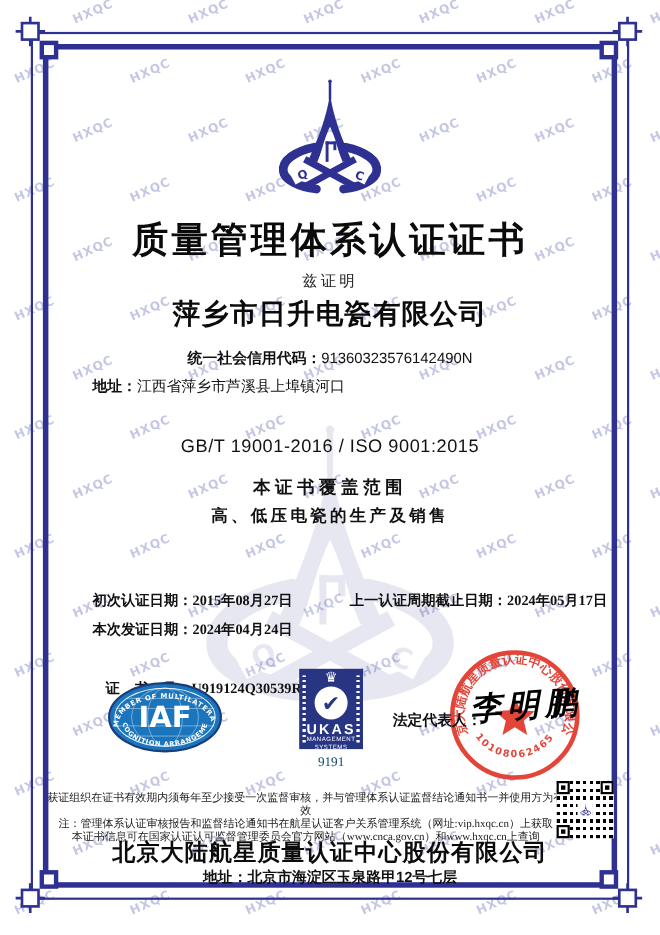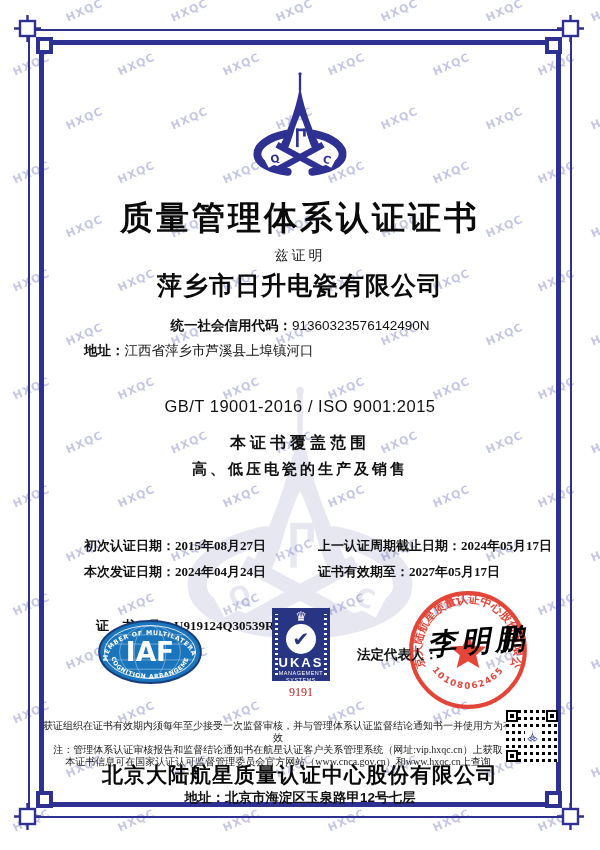--- a/index.html
+++ b/index.html
@@ -43,21 +43,21 @@
   .ukas-box{position:relative;width:58px;height:73px;background:#283583;box-sizing:border-box;
             display:flex;flex-direction:column;align-items:center;}
   .ukas-box .ticks{position:absolute;top:6px;bottom:6px;width:3px;
        background:repeating-linear-gradient(0deg,#fff 0 2px,transparent 2px 5px);}
   .t-l{left:3px;} .t-r{right:3px;}
   .crown{color:#fff;font-size:13px;line-height:13px;margin-top:2px;font-family:"DejaVu Sans",sans-serif;}
   .ukas-circle{width:30px;height:30px;border-radius:50%;background:#fff;color:#283583;
                font-weight:bold;font-size:20px;line-height:30px;margin-top:1px;font-family:"DejaVu Sans",sans-serif;}
   .ukas-name{color:#fff;font-weight:bold;font-size:13px;letter-spacing:2px;line-height:14px;margin-top:2px;}
   .ukas-sub{color:#fff;font-size:5.5px;letter-spacing:.5px;line-height:6.5px;}
-  .ukas-num{font-family:"Liberation Serif",serif;font-size:12px;color:#b91c1c;margin-top:4px;}
+  .ukas-num{font-family:"Liberation Serif",serif;font-size:12px;color:#0c4a6e;margin-top:4px;}
   .legalrep{position:absolute;left:357px;top:646px;font-family:"Liberation Serif",serif;
             font-size:13.5px;font-weight:600;z-index:4;}
   .seal{position:absolute;left:406px;top:588px;width:124px;height:124px;z-index:3;opacity:.93;}
   .signature{position:absolute;left:408px;top:622px;width:140px;text-align:center;z-index:5;
              font-family:"Liberation Serif",serif;font-size:29px;font-weight:bold;font-style:italic;
              letter-spacing:5px;color:#000;transform:rotate(-4deg);}
   
   .fineprint{position:absolute;left:40px;top:720px;width:476px;z-index:3;text-align:center;
              font-family:"Liberation Serif",serif;font-size:10px;line-height:12px;color:#1a1a1a;}
   .qr{position:absolute;left:506px;top:710px;width:52px;height:52px;z-index:3;
@@ -256,21 +256,20 @@
   </div>
 
   <div class="abs standard">GB/T 19001-2016 / ISO 9001:2015</div>
   <div class="abs scope-title">本证书覆盖范围</div>
   <div class="abs scope">高、低压电瓷的生产及销售</div>
 
   <div class="drow d1"><span>初次认证日期：</span><span>2015年08月27日</span></div>
   <div class="drow d2"><span>本次发证日期：</span><span>2024年04月24日</span></div>
   <div class="drow d3"><span>证　书　号：</span><span>U919124Q30539R3M</span></div>
   <div class="drow d4"><span>上一认证周期截止日期：</span><span>2024年05月17日</span></div>
-  <div class="drow d5"><span>证书有效期至：</span><span>2027年05月17日</span></div>
 
   <svg class="iaf" viewBox="0 0 160 100">
     <defs>
       <path id="iafTop" d="M16,60 A64,36 0 0,1 144,60" fill="none"></path>
       <path id="iafBottom" d="M22,58 A58,32 0 0,0 138,58" fill="none"></path>
     </defs>
     <ellipse cx="80" cy="50" rx="77" ry="47" fill="#1b75bc" stroke="#173d7a" stroke-width="3"></ellipse>
     <ellipse cx="80" cy="50" rx="69" ry="40" fill="none" stroke="#ffffff" stroke-width="1.4" opacity=".9"></ellipse>
     <g stroke="#ffffff" stroke-width="1" fill="none" opacity=".55">
       <ellipse cx="80" cy="50" rx="24" ry="40"></ellipse>

